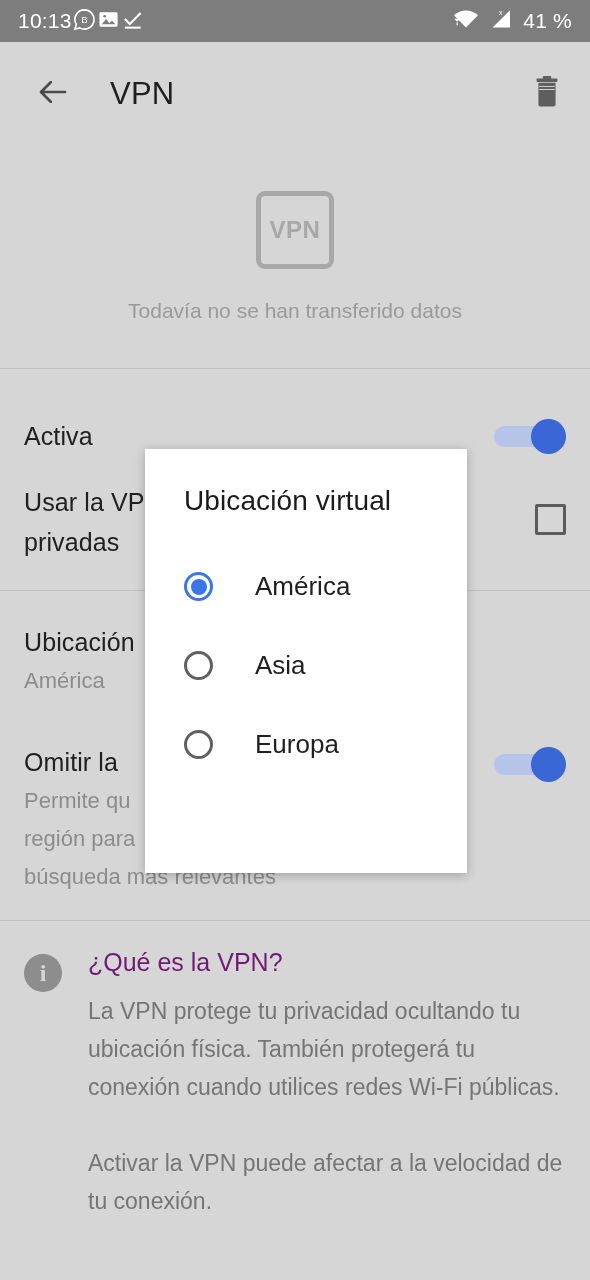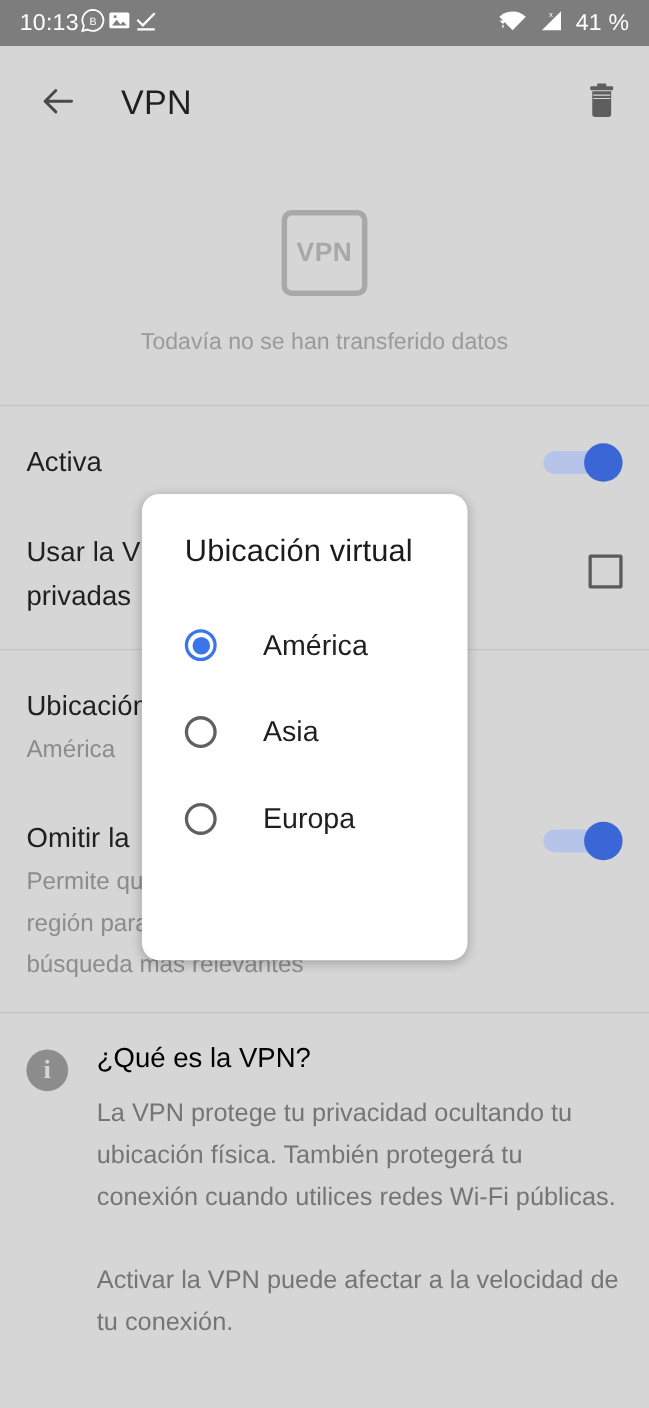--- a/index.html
+++ b/index.html
@@ -114,43 +114,42 @@
   .info-icon {
     width: 38px; height: 38px; border-radius: 50%;
     background: #8d8d8d;
     display: flex; align-items: center; justify-content: center;
     color: #d6d6d6; font-size: 24px; font-weight: bold;
     font-family: "Liberation Serif", serif;
     flex: 0 0 auto; margin-top: 14px;
   }
   .info-body { margin-left: 26px; flex: 1; }
   .info-title {
-    font-size: 25px; color: #000000; line-height: 44px;
+    font-size: 25px; color: #701a75; line-height: 44px;
   }
   .info-para {
     font-size: 23px; color: #757575; line-height: 38px;
     margin-top: 8px;
   }
   .info-para2 {
     font-size: 23px; color: #757575; line-height: 38px;
     margin-top: 38px;
   }
 
   
   .scrim {
     position: absolute; inset: 0;
     background: rgba(0,0,0,0.0);
   }
   .dialog {
     position: absolute;
-    left: 129px; top: 449px;
-    width: 296px; height: 424px;
+    left: 145px; top: 449px;
+    width: 322px; height: 424px;
     background: #ffffff;
     box-shadow: 0 2px 10px rgba(0,0,0,0.25);
-    border-radius: 16px;
   }
   .dialog-title {
     font-size: 28px; color: #1b1b1b;
     padding: 36px 0 0 39px;
     letter-spacing: .1px;
   }
   .opts { margin-top: 30px; }
   .opt {
     display: flex; align-items: center;
     height: 79px;
@@ -244,21 +243,21 @@
     </div>
   </div>
 
   <div class="hero">
     <div class="hero-box">VPN</div>
     <div class="hero-caption">Todavía no se han transferido datos</div>
   </div>
 
   <div class="divider" style="top:368px"></div>
 
-  <div class="row" style="top:400px; height:56px;">
+  <div class="row" style="top:400px; height:56px;align-items:flex-end;">
     <div class="row-text">
       <div class="row-title">Activa</div>
     </div>
     <div class="row-ctrl">
       <div class="switch">
         <div class="track"></div>
         <div class="thumb"></div>
       </div>
     </div>
   </div>

